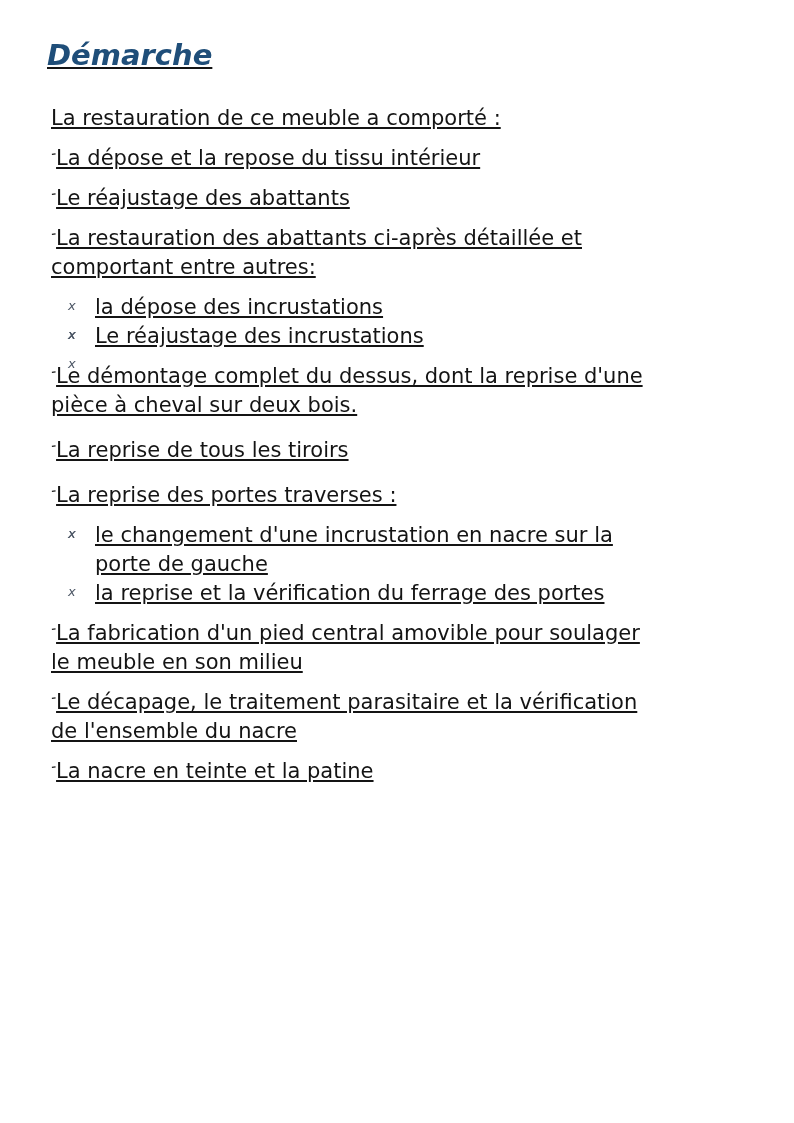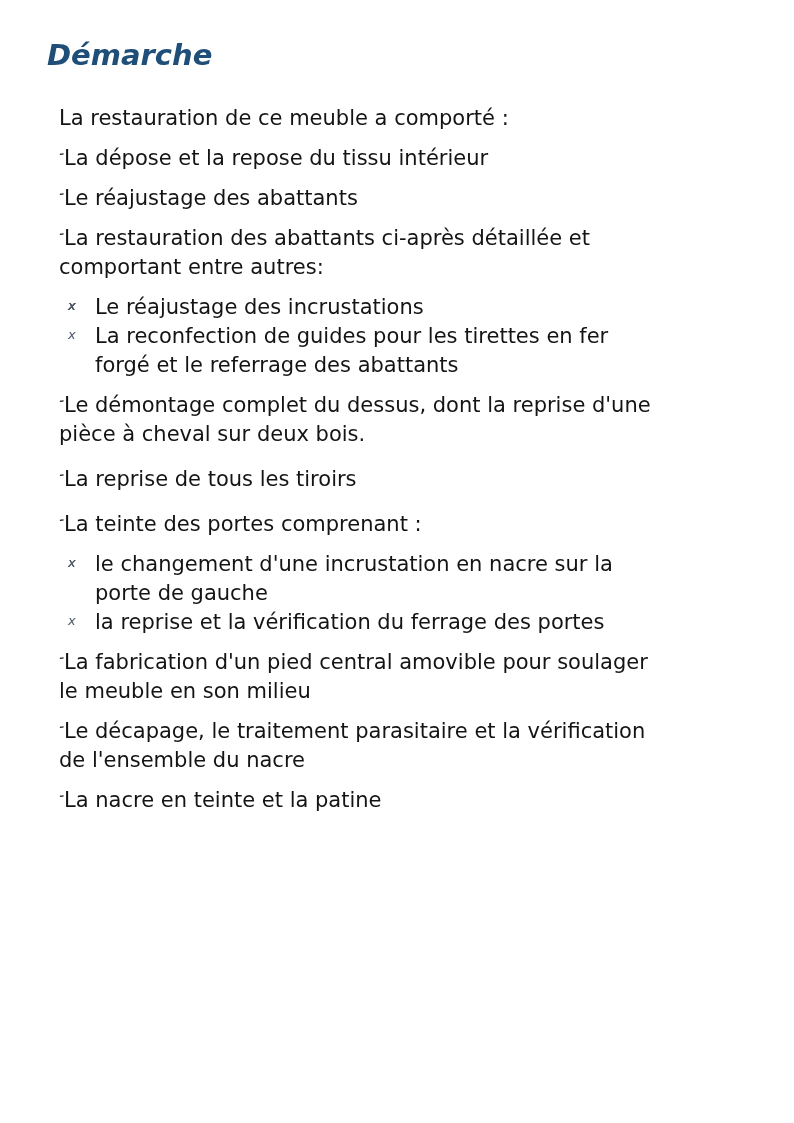--- a/index.html
+++ b/index.html
@@ -12,30 +12,31 @@
     width: 794px;
     height: 976px;
     background: #ffffff;
     box-sizing: border-box;
     padding: 36px 48px 0 47px;
     overflow: hidden;
     font-family: "DejaVu Sans", "Liberation Sans", sans-serif;
     color: #141414;
     font-size: 21px;
     line-height: 29px;
+    text-decoration: underline;
   }
   .doc-title {
     margin: 0 0 30px 0;
     font-size: 29px;
     line-height: 38px;
     font-weight: bold;
     font-style: italic;
   }
   .para {
-    margin: 0 0 11px 12px;
+    margin: 0 0 11px 4px;
     white-space: pre-wrap;
   }
   .para.spaced {
     margin-top: 16px;
   }
   .dash-bullet {
     display: inline-block;
     font-size: 14px;
     line-height: 14px;
     vertical-align: 7px;
@@ -69,31 +70,30 @@
   <h1 class="doc-title" style="color: rgb(31, 78, 121);">Démarche</h1>
 
   <p class="para">La restauration de ce meuble a comporté :</p>
 
   <div id="content">
       <p class="para"><span class="dash-bullet">-</span><span>La dépose et la repose du tissu intérieur</span></p>
       <p class="para"><span class="dash-bullet">-</span><span>Le réajustage des abattants</span></p>
       <p class="para"><span class="dash-bullet">-</span><span>La restauration des abattants ci-après détaillée et
 comportant entre autres:</span></p>
       <ul class="xlist">
-        <li><span class="x-bullet">x</span></li>
+        <li><span class="x-bullet">x</span><span>la dépose des incrustations</span></li>
         <li><span class="x-bullet">x</span></li>
         <li><span class="x-bullet">x</span></li>
         <li><span class="x-bullet">x</span><span>Le réajustage des incrustations</span></li>
-        <li><span class="x-bullet">x</span><span>La reconfection de guides pour les tirettes en fer
-forgé et le referrage des abattants</span></li>
+        <li><span class="x-bullet">x</span></li>
       </ul>
       <p class="para"><span class="dash-bullet">-</span><span>Le démontage complet du dessus, dont la reprise d'une
 pièce à cheval sur deux bois.</span></p>
       <p class="para spaced"><span class="dash-bullet">-</span><span>La reprise de tous les tiroirs</span></p>
-      <p class="para spaced"><span class="dash-bullet">-</span><span>La teinte des portes comprenant :</span></p>
+      <p class="para spaced"><span class="dash-bullet">-</span><span>La reprise des portes traverses :</span></p>
       <ul class="xlist">
         <li><span class="x-bullet">x</span></li>
         <li><span class="x-bullet">x</span><span>le changement d'une incrustation en nacre sur la
 porte de gauche</span></li>
         <li><span class="x-bullet">x</span><span>la reprise et la vérification du ferrage des portes</span></li>
       </ul>
       <p class="para"><span class="dash-bullet">-</span><span>La fabrication d'un pied central amovible pour soulager
 le meuble en son milieu</span></p>
       <p class="para"><span class="dash-bullet">-</span><span>Le décapage, le traitement parasitaire et la vérification
 de l'ensemble du nacre</span></p>

